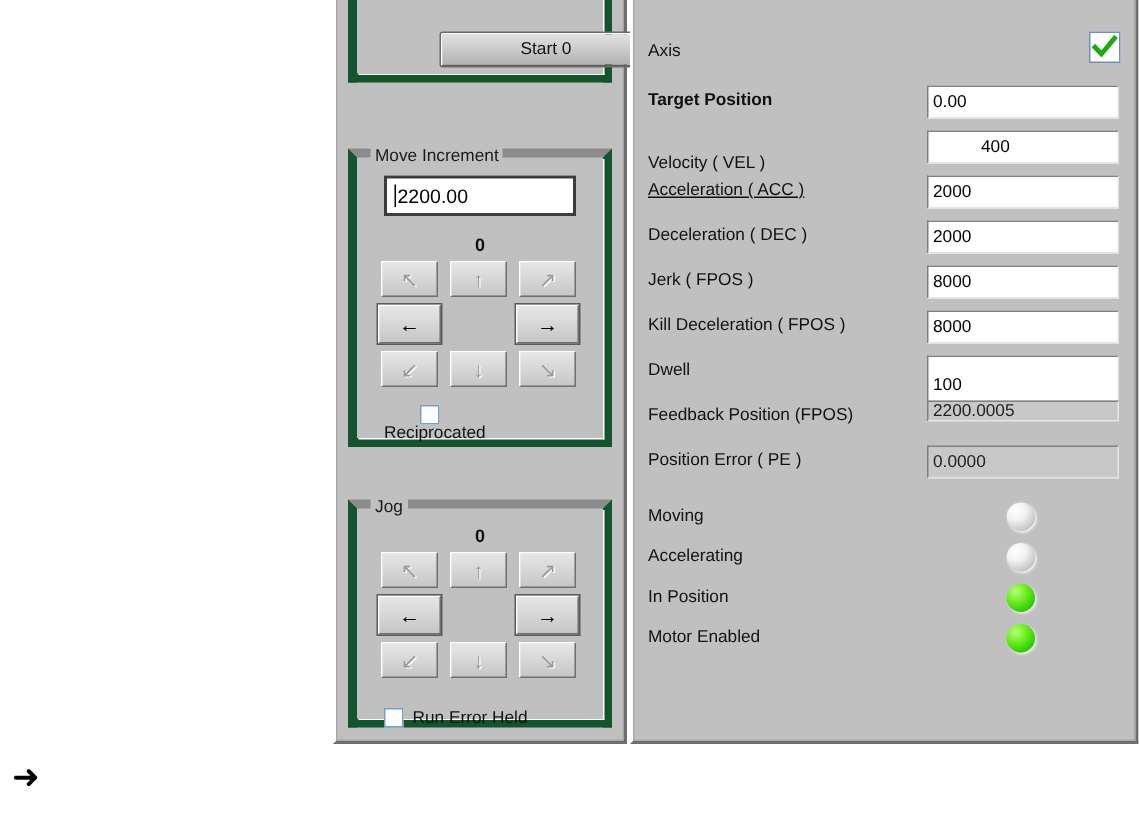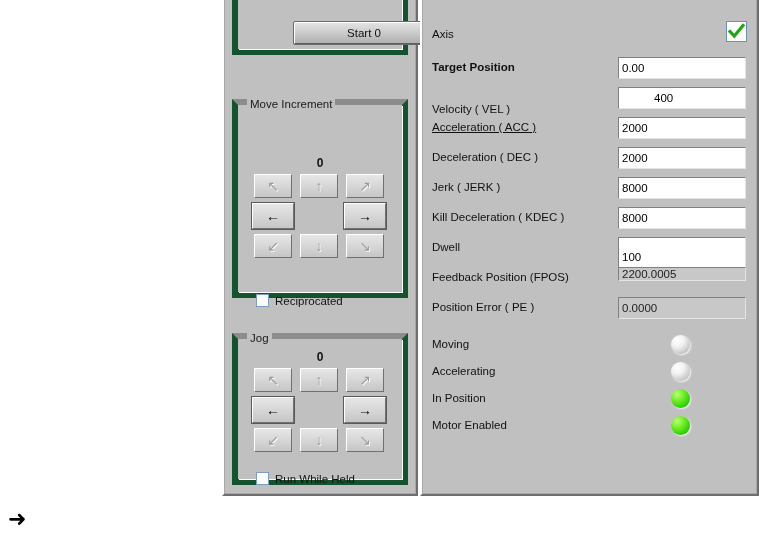--- a/index.html
+++ b/index.html
@@ -271,35 +271,39 @@
 
   <div class="groupbox" style="left:232px; top:-10px; width:176px; height:65px;">
     
   </div>
   <div class="btn dark-outline" id="start-button">Start 0</div>
 
   <div class="groupbox" style="left:232px; top:99px; width:176px; height:199px;">
     <span class="gb-title">Move Increment</span>
   </div>
 
+  <div class="txt" id="move-increment-input">
+    <span class="caret"></span>
+      <span>2200.00</span>
+  </div>
 
   <div class="padlabel" style="left:305px; top:156px;">0</div>
 
   <div class="pad" style="left:254px; top:174px; width:134px; height:84px;">
     <div class="key" style="left:0px;  top:0px;">↖</div>
     <div class="key" style="left:46px; top:0px;">↑</div>
     <div class="key" style="left:92px; top:0px;">↗</div>
     <div class="key on big" style="left:-2px; top:29px; height:26px;">←</div>
     <div class="key on big" style="left:90px; top:29px; height:26px;">→</div>
     <div class="key" style="left:0px;  top:60px;">↙</div>
     <div class="key" style="left:46px; top:60px;">↓</div>
     <div class="key" style="left:92px; top:60px;">↘</div>
   </div>
 
-  <div class="cbrow" style="left:256px; top:294px;">
+  <div class="cbrow" style="left:256px; top:270px;flex-direction:column;">
     <span class="cbbox"></span>
     <span>Reciprocated</span>
   </div>
 
   <div class="groupbox" style="left:232px; top:333px; width:176px; height:152px;">
     <span class="gb-title">Jog</span>
   </div>
 
   <div class="padlabel" style="left:305px; top:350px;">0</div>
 
@@ -309,21 +313,21 @@
     <div class="key" style="left:92px; top:0px;">↗</div>
     <div class="key on big" style="left:-2px; top:29px; height:26px;">←</div>
     <div class="key on big" style="left:90px; top:29px; height:26px;">→</div>
     <div class="key" style="left:0px;  top:60px;">↙</div>
     <div class="key" style="left:46px; top:60px;">↓</div>
     <div class="key" style="left:92px; top:60px;">↘</div>
   </div>
 
   <div class="cbrow" style="left:256px; top:472px;">
     <span class="cbbox"></span>
-    <span>Run While Held</span>
+    <span>Run Error Held</span>
   </div>
 
   <div class="panel" id="right-panel">
     <div class="panel-inner"></div>
   </div>
 
   <div class="rlabel" style="top:28px;">Axis</div>
 
 
   <div id="axis-check">
@@ -334,23 +338,23 @@
 
   <div id="field-rows">
       <div class="rlabel" style="top: 61px; font-weight: bold;">Target Position</div>
       <div class="txt" style="left: 618px; top: 57px; width: 128px; height: 22px;">0.00</div>
       <div class="rlabel" style="top: 91px; margin-top: 12px;">Velocity ( VEL )</div>
       <div class="txt" style="left: 618px; top: 87px; width: 128px; height: 22px; padding-left: 35px;">400</div>
       <div class="rlabel" style="top: 121px; text-decoration: underline;">Acceleration ( ACC )</div>
       <div class="txt" style="left: 618px; top: 117px; width: 128px; height: 22px;">2000</div>
       <div class="rlabel" style="top: 151px;">Deceleration ( DEC )</div>
       <div class="txt" style="left: 618px; top: 147px; width: 128px; height: 22px;">2000</div>
-      <div class="rlabel" style="top: 181px;">Jerk ( JERK )</div>
+      <div class="rlabel" style="top: 181px;">Jerk ( FPOS )</div>
       <div class="txt" style="left: 618px; top: 177px; width: 128px; height: 22px;">8000</div>
-      <div class="rlabel" style="top: 211px;">Kill Deceleration ( KDEC )</div>
+      <div class="rlabel" style="top: 211px;">Kill Deceleration ( FPOS )</div>
       <div class="txt" style="left: 618px; top: 207px; width: 128px; height: 22px;">8000</div>
       <div class="rlabel" style="top: 241px;">Dwell</div>
       <div class="txt" style="left: 618px; top: 237px; width: 128px; height: 39px;">100</div>
       <div class="rlabel" style="top: 271px;">Feedback Position (FPOS)</div>
       <div class="txt readonly" style="left: 618px; top: 267px; width: 128px; height: 14px;">2200.0005</div>
       <div class="rlabel" style="top: 301px; text-align: center;">Position Error ( PE )</div>
       <div class="txt readonly" style="left: 618px; top: 297px; width: 128px; height: 22px;">0.0000</div>
     </div>
 
   <div id="status-rows">

